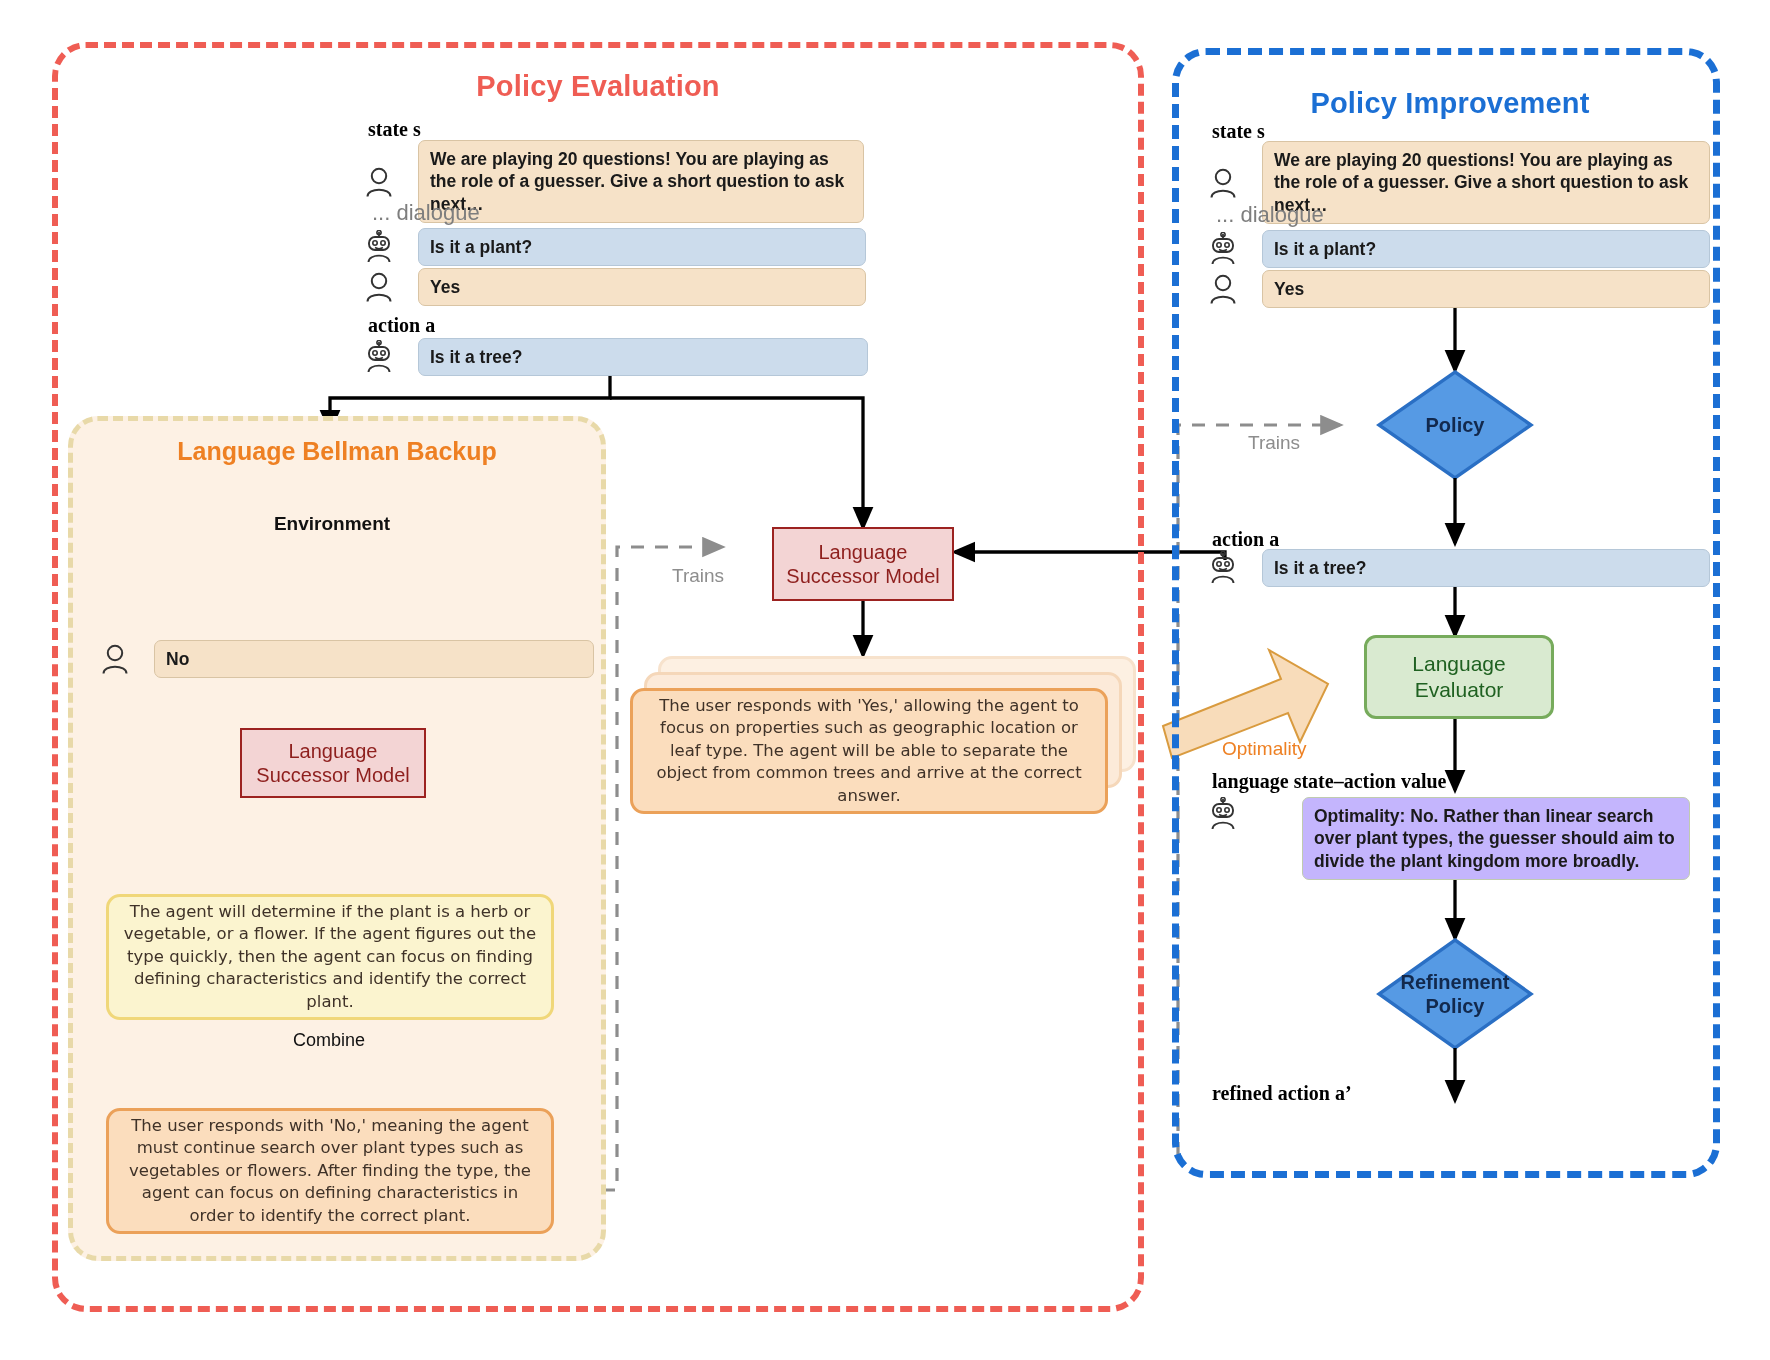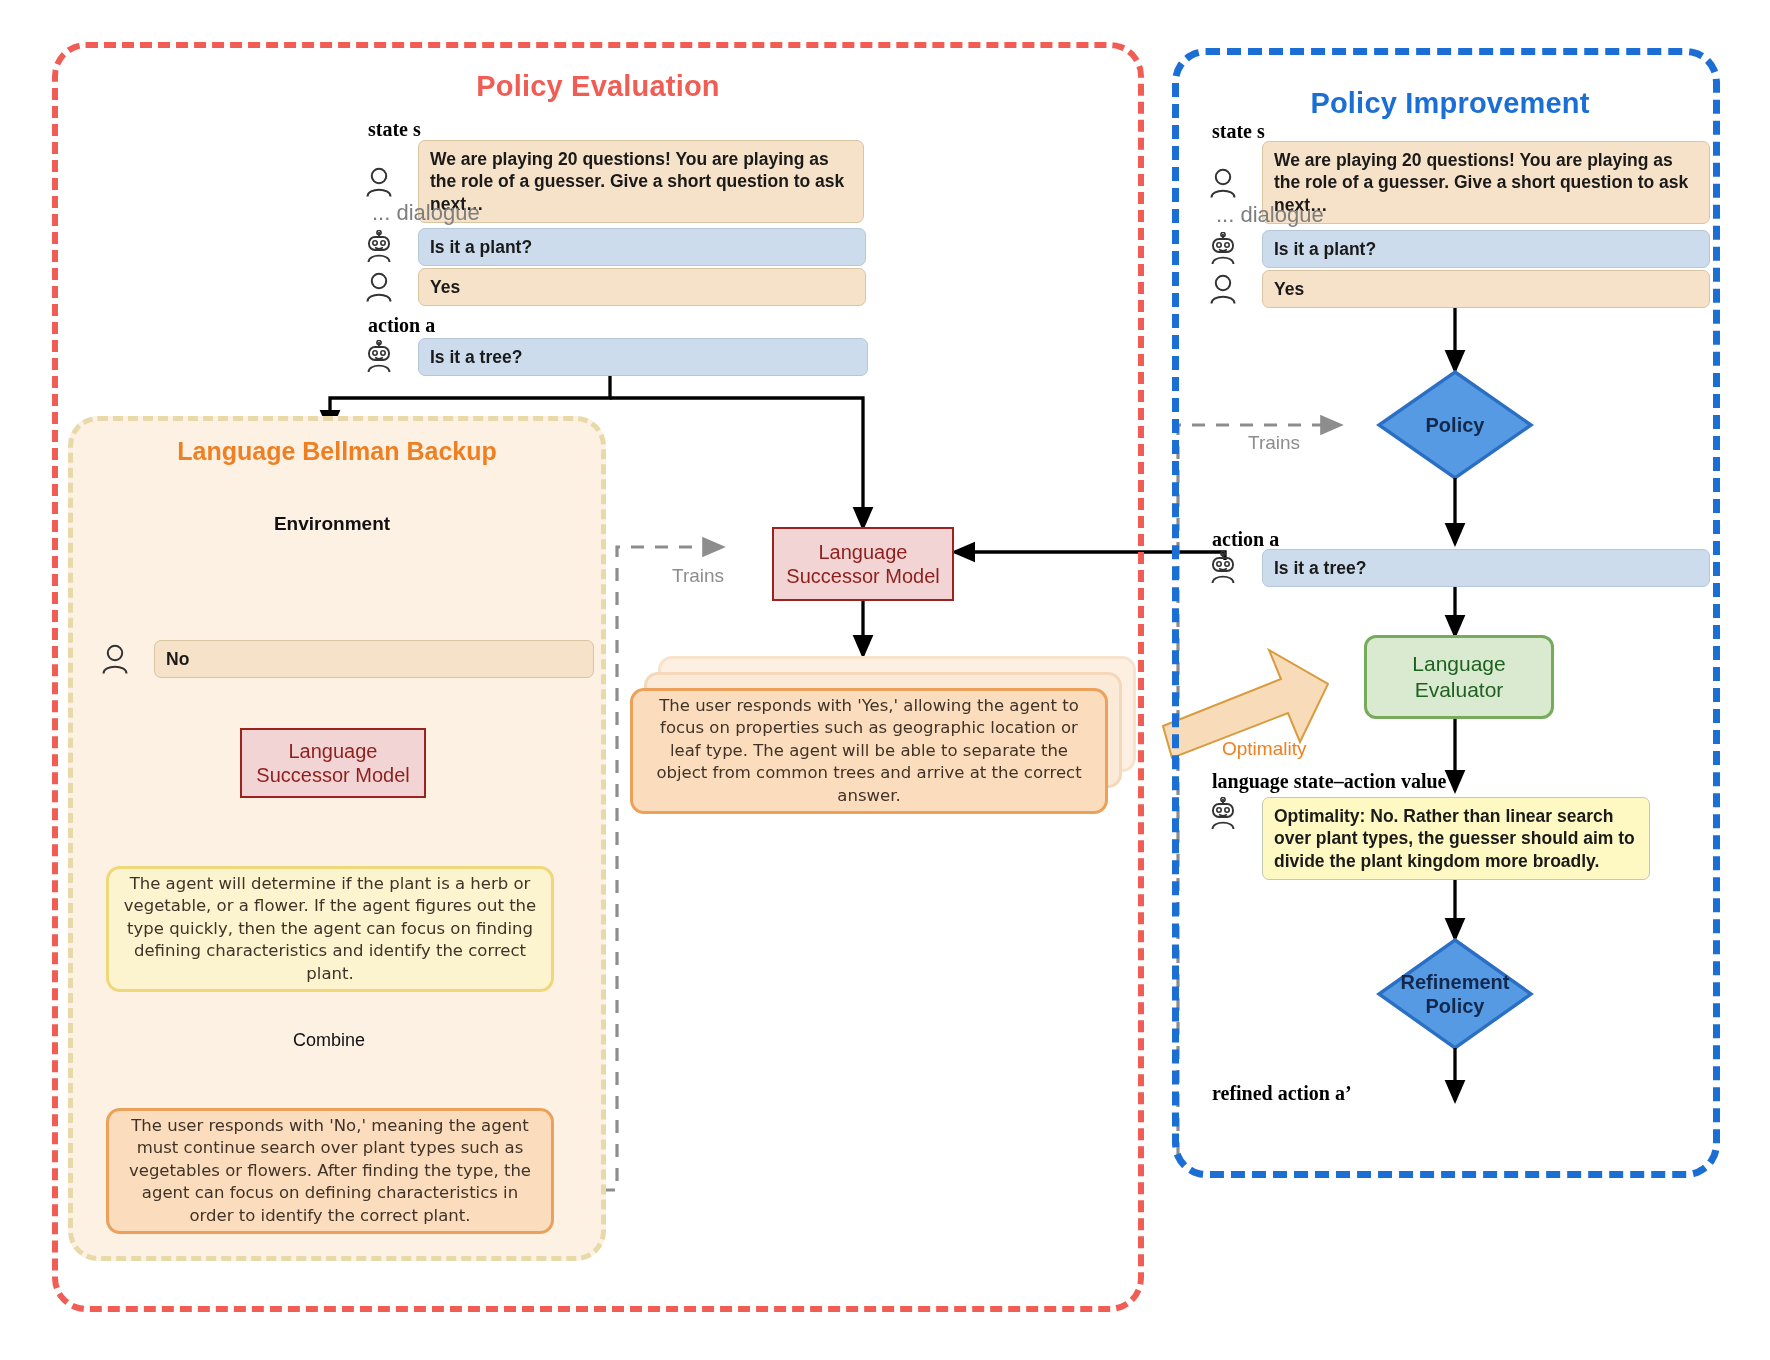--- a/index.html
+++ b/index.html
@@ -131,21 +131,21 @@
   .note {
     position: absolute;
     border-radius: 14px;
     padding: 4px 14px;
     font-family: "DejaVu Sans", sans-serif;
     font-size: 16.5px;
     line-height: 1.36;
     color: #3f3228;
     text-align: center;
   }
-  .note.yellow { background: #fbf4cf; border: 3px solid #f0d779; }
+  .note.yellow { background: #fbf4cf; border: 3px solid #f0d779; margin-top: 28px; }
   .note.orange { background: #fbddbd; border: 3px solid #eba159; }
   .note-stack-layer {
     position: absolute;
     border-radius: 14px;
   }
 
   .combine-label {
     position: absolute;
     font-size: 18px; color: #111;
   }
@@ -410,21 +410,21 @@
       <svg viewBox="0 0 30 34" width="30" height="34">
           <line x1="15" y1="2" x2="15" y2="6" stroke="#333" stroke-width="1.8"></line>
           <circle cx="15" cy="2.6" r="2.1" fill="none" stroke="#333" stroke-width="1.6"></circle>
           <rect x="5" y="7" width="20" height="13" rx="6" fill="none" stroke="#333" stroke-width="1.9"></rect>
           <circle cx="11" cy="13" r="2.2" fill="none" stroke="#333" stroke-width="1.6"></circle>
           <circle cx="19" cy="13" r="2.2" fill="none" stroke="#333" stroke-width="1.6"></circle>
           <path d="M11,17.5 q4,2.4 8,0" fill="none" stroke="#333" stroke-width="1.5"></path>
           <path d="M4.5,32 C4.5,23.5 25.5,23.5 25.5,32" fill="none" stroke="#333" stroke-width="1.9"></path>
         </svg>
     </span>
-    <span class="bubble" style="width:388px; background:#fef9c3; border-color:#c0cbb0;">Optimality: No. Rather than linear search over plant types, the guesser should aim to divide the plant kingdom more broadly.</span>
+    <span class="bubble" style="width:388px; background:#c4b5fd; border-color:#c0cbb0;margin-left:40px;">Optimality: No. Rather than linear search over plant types, the guesser should aim to divide the plant kingdom more broadly.</span>
   </div>
 
   <div class="diamond-wrap" style="left:1379px; top:940px; width:152px; height:108px;">
     <div class="diamond-label">
       <span><span>Refinement</span><br><span>Policy</span></span>
     </div>
   </div>
 
   <div class="sect-label" style="left:1212px; top:1082px;">refined action a’</div>
 

